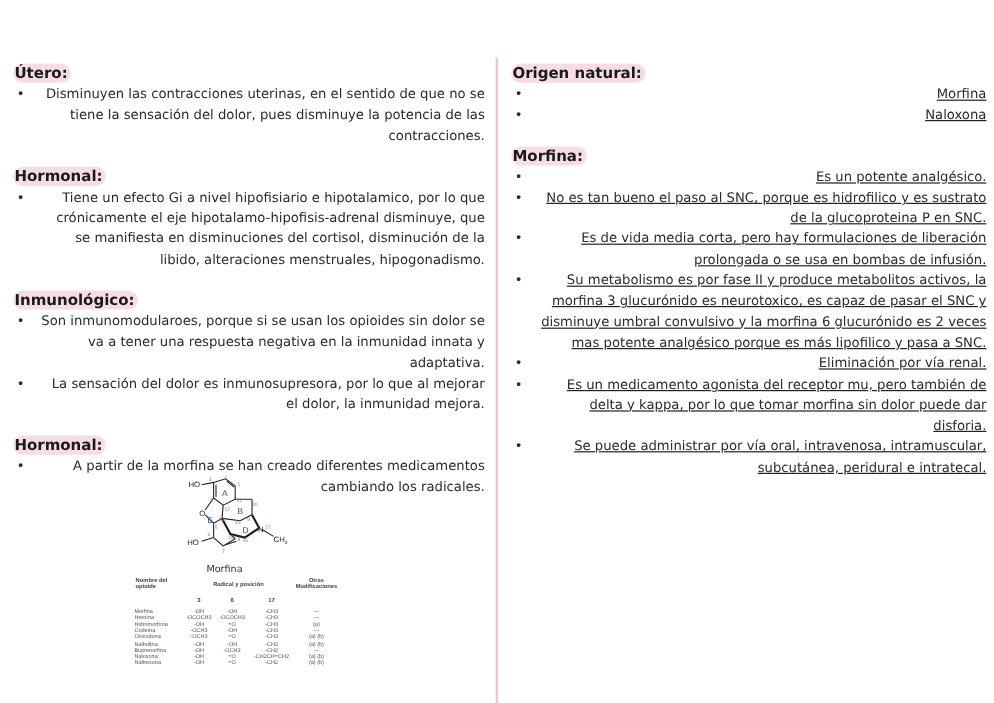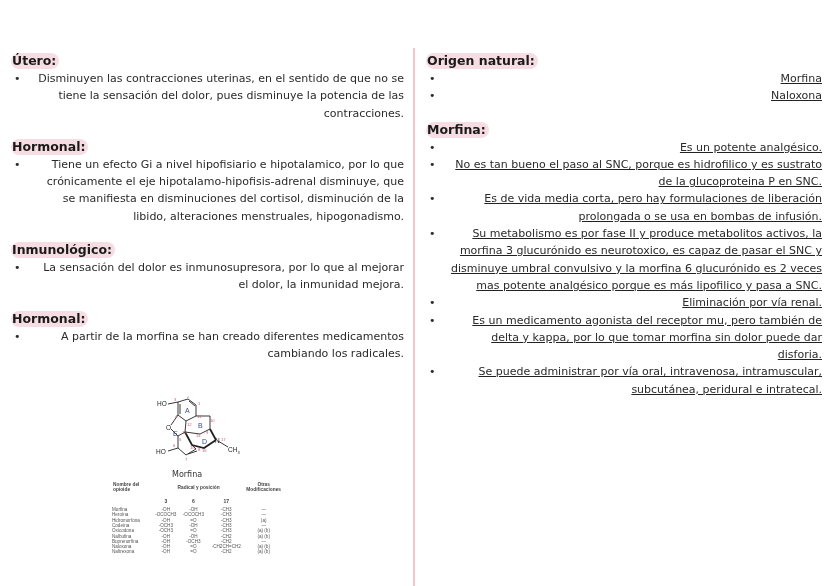--- a/index.html
+++ b/index.html
@@ -37,20 +37,21 @@
   </div>
   <div class="section">
     <span class="heading">Hormonal:</span>
     <ul>
       <li>Tiene un efecto Gi a nivel hipofisiario e hipotalamico, por lo que crónicamente el eje hipotalamo-hipofisis-adrenal disminuye, que se manifiesta en disminuciones del cortisol, disminución de la libido, alteraciones menstruales, hipogonadismo.</li>
     </ul>
   </div>
   <div class="section">
     <span class="heading">Inmunológico:</span>
     <ul>
+      <li>Son inmunomodularoes, porque si se usan los opioides sin dolor se va a tener una respuesta negativa en la inmunidad innata y adaptativa.</li>
       <li>La sensación del dolor es inmunosupresora, por lo que al mejorar el dolor, la inmunidad mejora.</li>
     </ul>
   </div>
   <div class="section">
     <span class="heading">Hormonal:</span>
     <ul>
       <li>A partir de la morfina se han creado diferentes medicamentos cambiando los radicales.</li>
     </ul>
   </div>
 </div>

